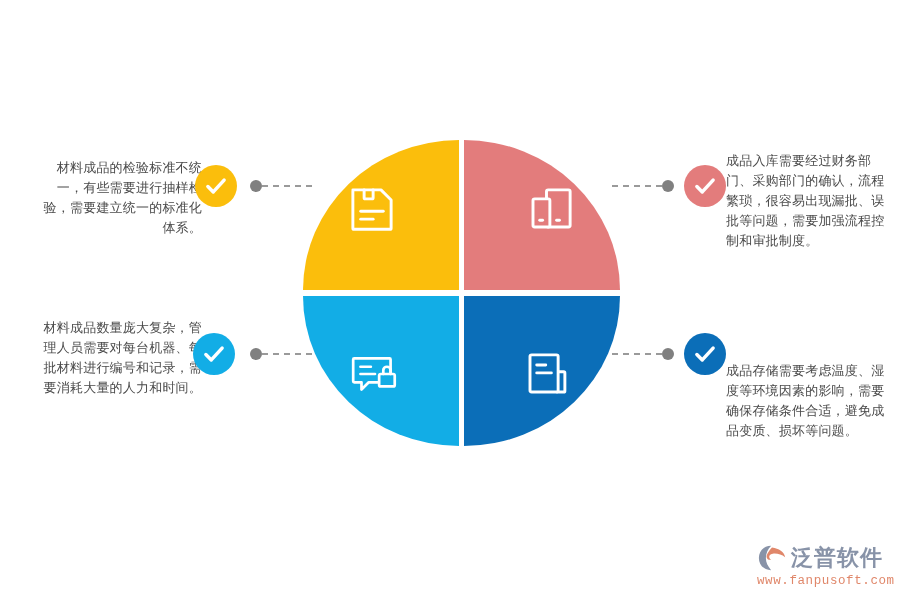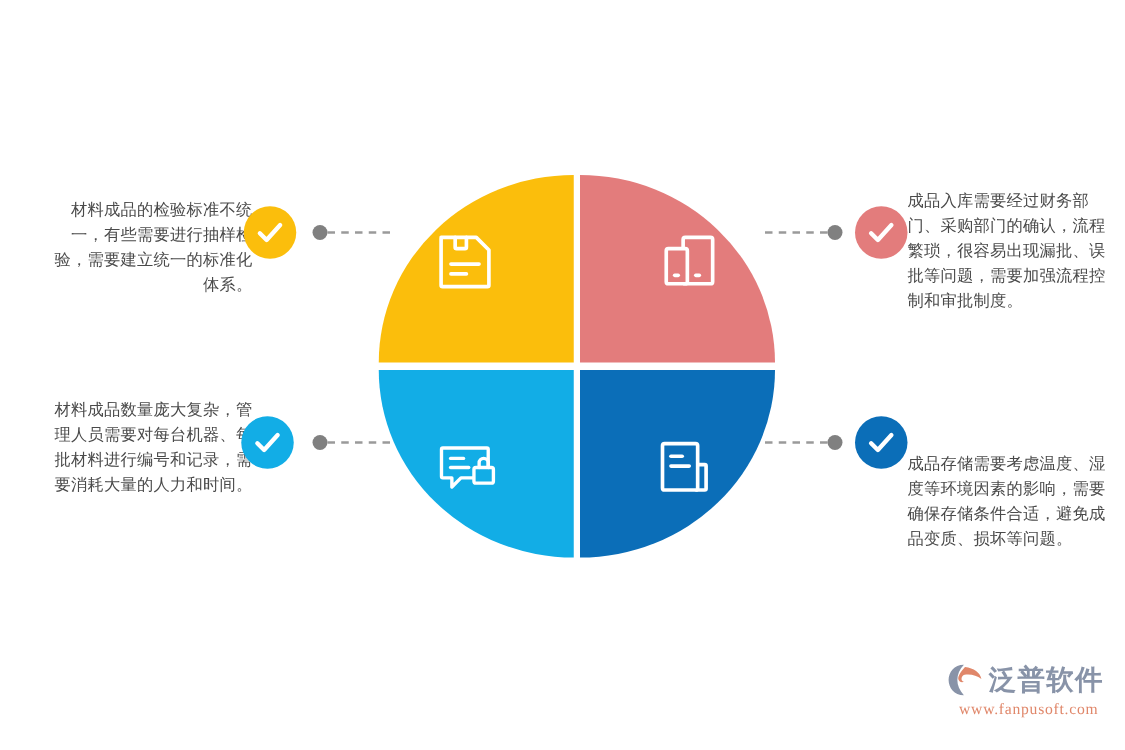--- a/index.html
+++ b/index.html
@@ -101,42 +101,42 @@
     color: #4a4a4a;
     letter-spacing: 0.2px;
   }
   .callout.left  { text-align: right; }
   .callout.right { text-align: left; font-family: Liberation Mono, monospace; }
 
   
   #logo {
     position: absolute;
     left: 757px;
-    top: 530px;
+    top: 544px;
     width: 132px;
     height: 50px;
   }
   #logo-row {
     display: flex;
     align-items: center;
     gap: 4px;
   }
   #logo-mark { width: 30px; height: 28px; flex: 0 0 auto; }
   #logo-mark svg { display: block; width: 100%; height: 100%; }
   #logo-name {
     font-size: 22px;
     font-weight: bold;
     color: #8893a8;
     letter-spacing: 1px;
     line-height: 26px;
   }
   #logo-url {
     margin-top: 2px;
     text-align: center;
-    font-family: Liberation Serif, serif;
+    font-family: Liberation Mono, monospace;
     font-size: 12.5px;
     color: #e0876a;
     letter-spacing: 0.6px;
   }
 </style>
 </head>
 <body>
 
 <div id="stage">
 

